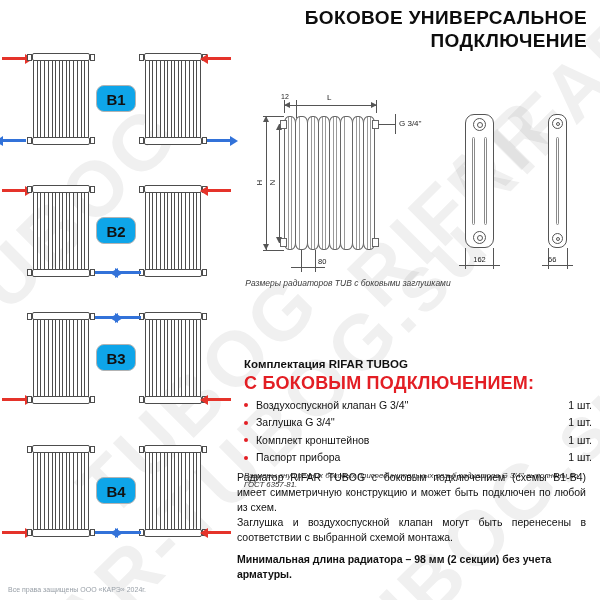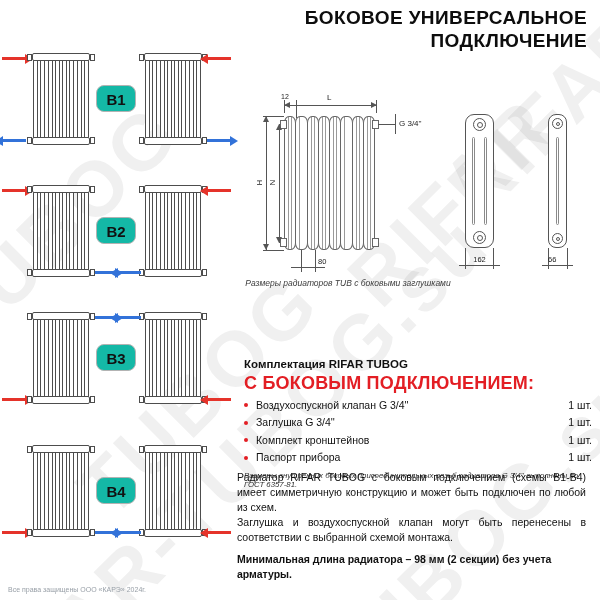--- a/index.html
+++ b/index.html
@@ -19,21 +19,21 @@
   .rad{position:absolute;top:0;width:66px;height:92px;}
   .rad-tubes{position:absolute;left:5px;right:5px;top:3px;bottom:3px;display:flex;
              justify-content:space-between;}
   .tube{flex:0 0 5px;background:#fff;border:1px solid #4d4d4d;border-radius:2px;box-sizing:border-box;}
   .rad-bar{position:absolute;left:4px;right:4px;height:8px;background:#fff;
            border:1px solid #4d4d4d;border-radius:2px;box-sizing:border-box;}
   .rad-bar.top{top:0;} .rad-bar.bottom{bottom:0;}
   .cap{position:absolute;width:5px;height:7px;background:#fff;border:1px solid #4d4d4d;box-sizing:border-box;}
   .cap.tl{left:-1px;top:1px;} .cap.tr{right:-1px;top:1px;}
   .cap.bl{left:-1px;bottom:1px;} .cap.br{right:-1px;bottom:1px;}
-  .label-box{position:absolute;left:96px;top:32px;width:40px;height:27px;background:#14b8a6;
+  .label-box{position:absolute;left:96px;top:32px;width:40px;height:27px;background:#0ea5e9;
              border:1.5px solid #b3b3b3;border-radius:8px;text-align:center;line-height:27px;
              font-weight:700;font-size:15px;color:#111;box-sizing:border-box;}
 
   
   .arr{position:absolute;width:24px;height:3px;}
   .arr.red{background:#e5332a;color:#e5332a;}
   .arr.blue{background:#3272d9;color:#3272d9;}
   .arr::after{content:'';position:absolute;top:-3.5px;width:0;height:0;
               border-top:5px solid transparent;border-bottom:5px solid transparent;}
   .arr.right::after{right:-7px;border-left:8px solid currentColor;}

